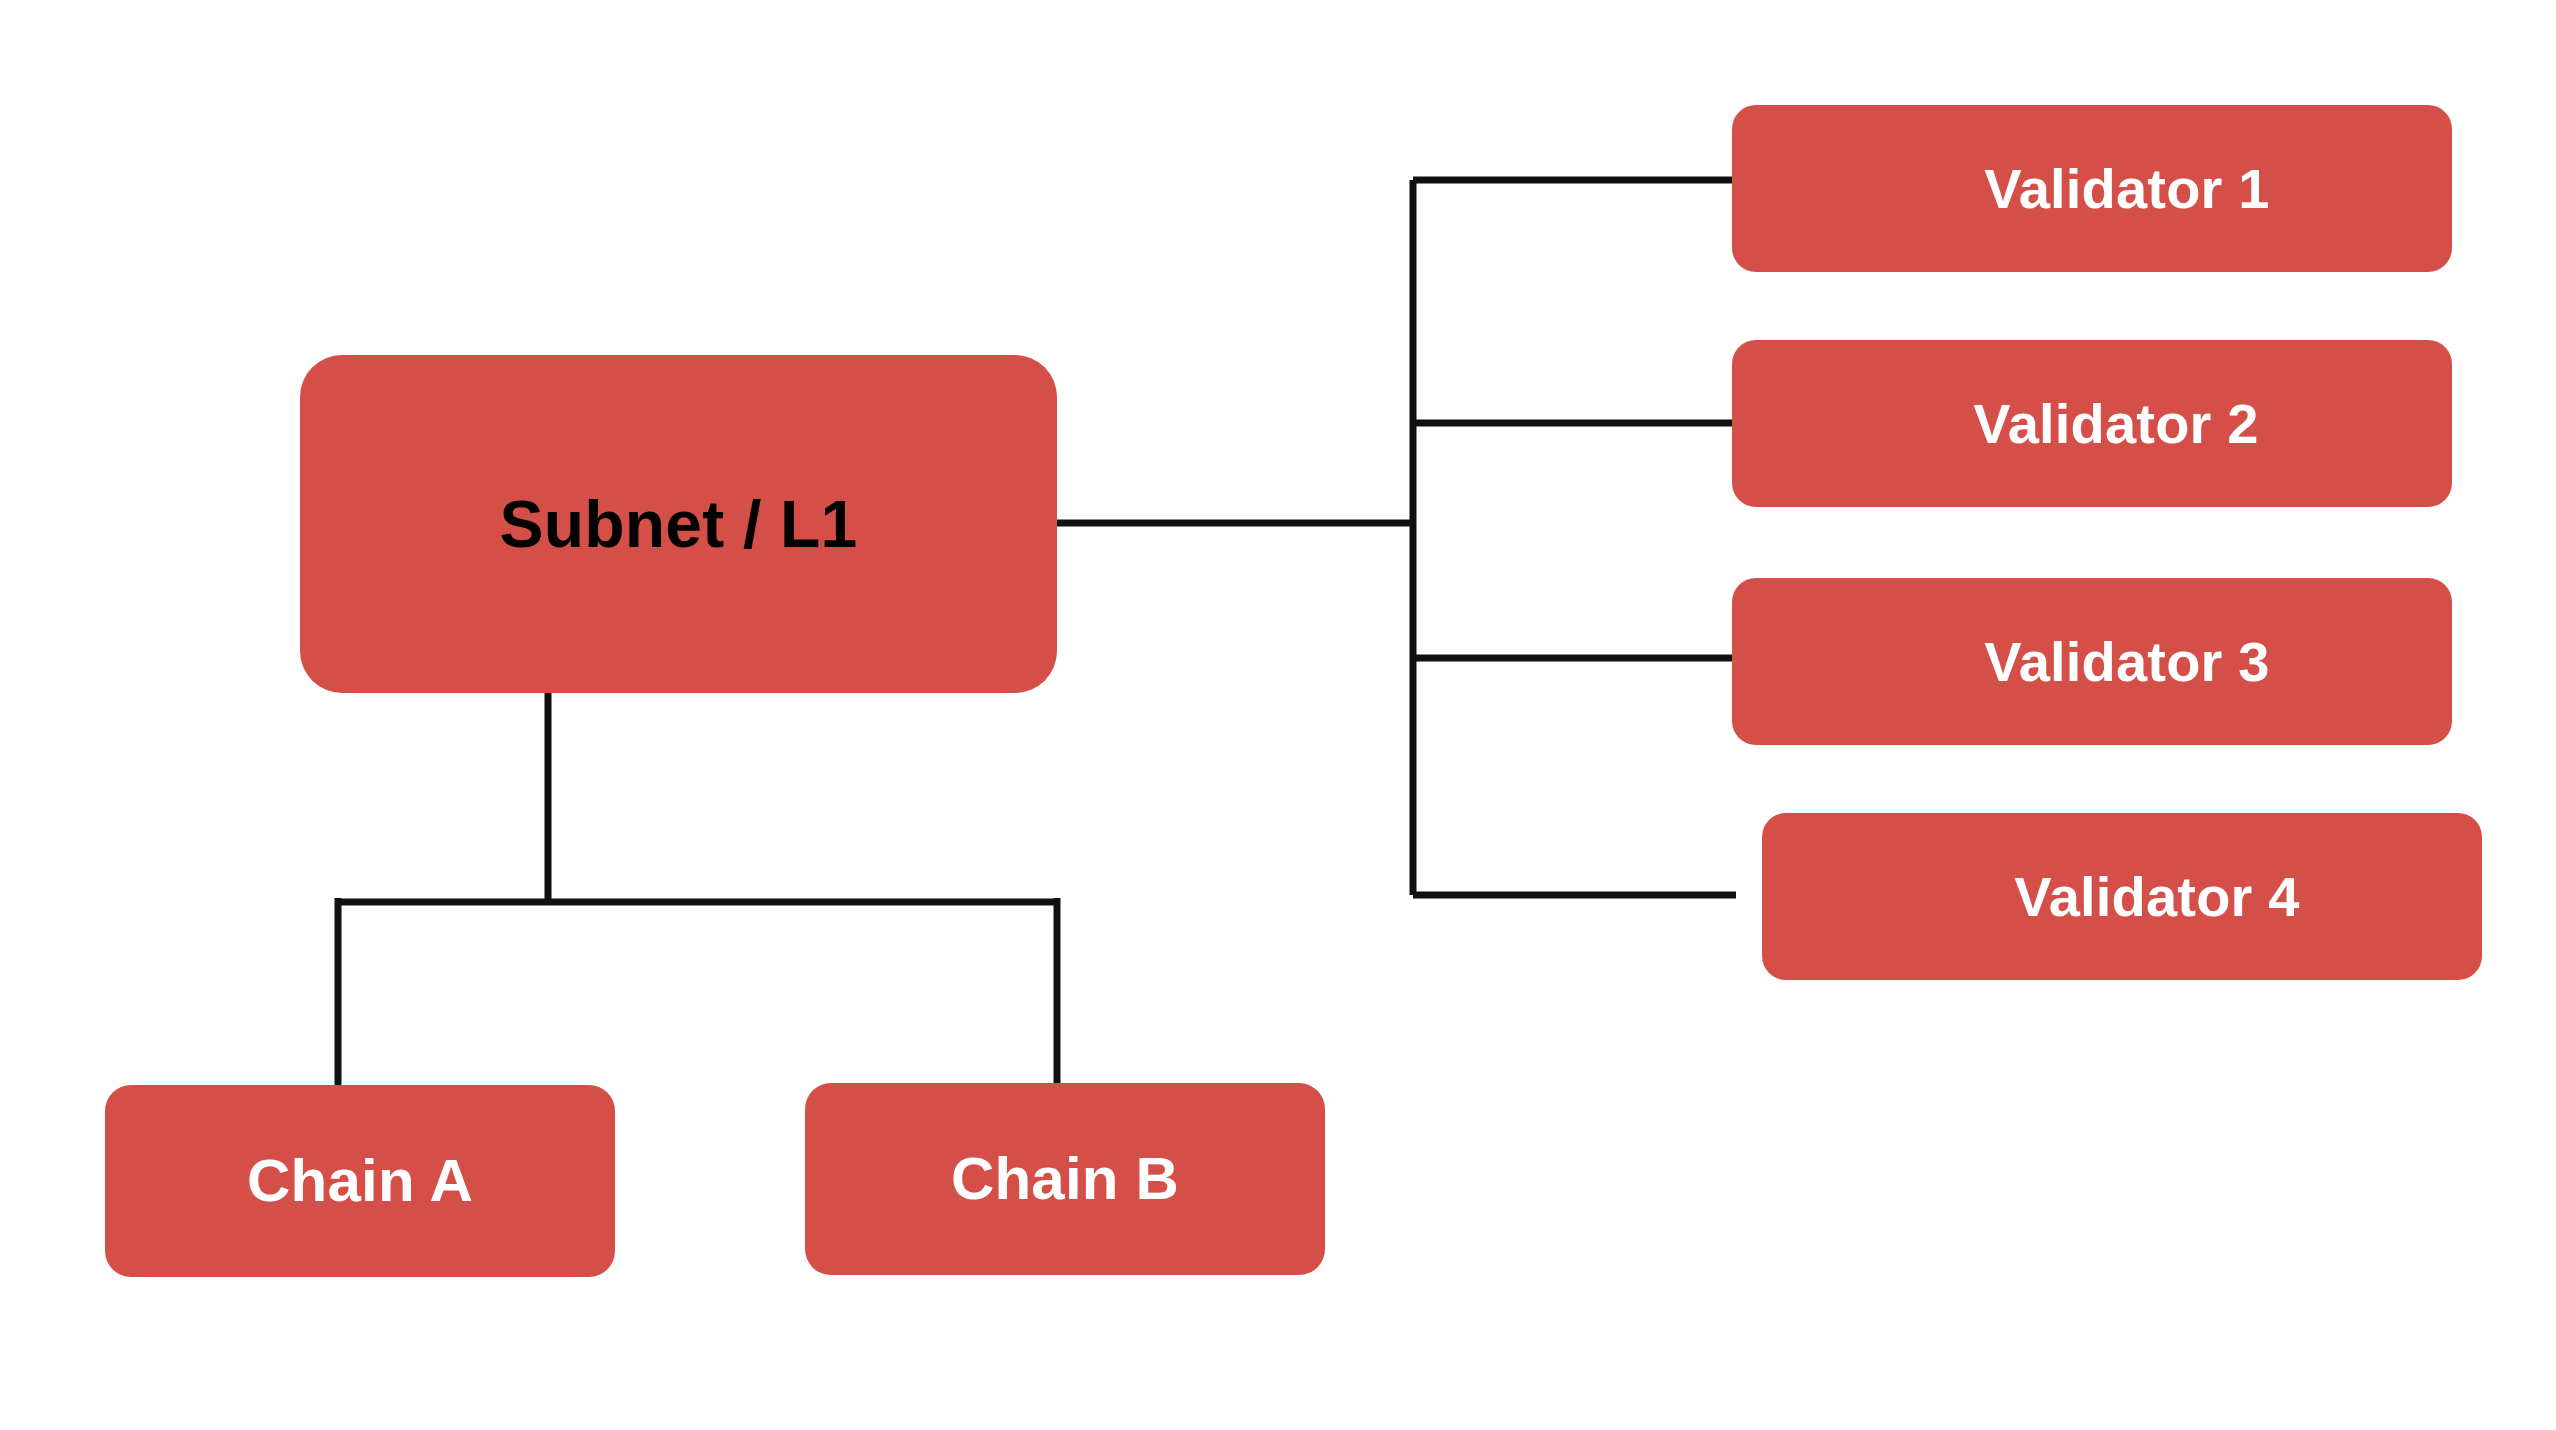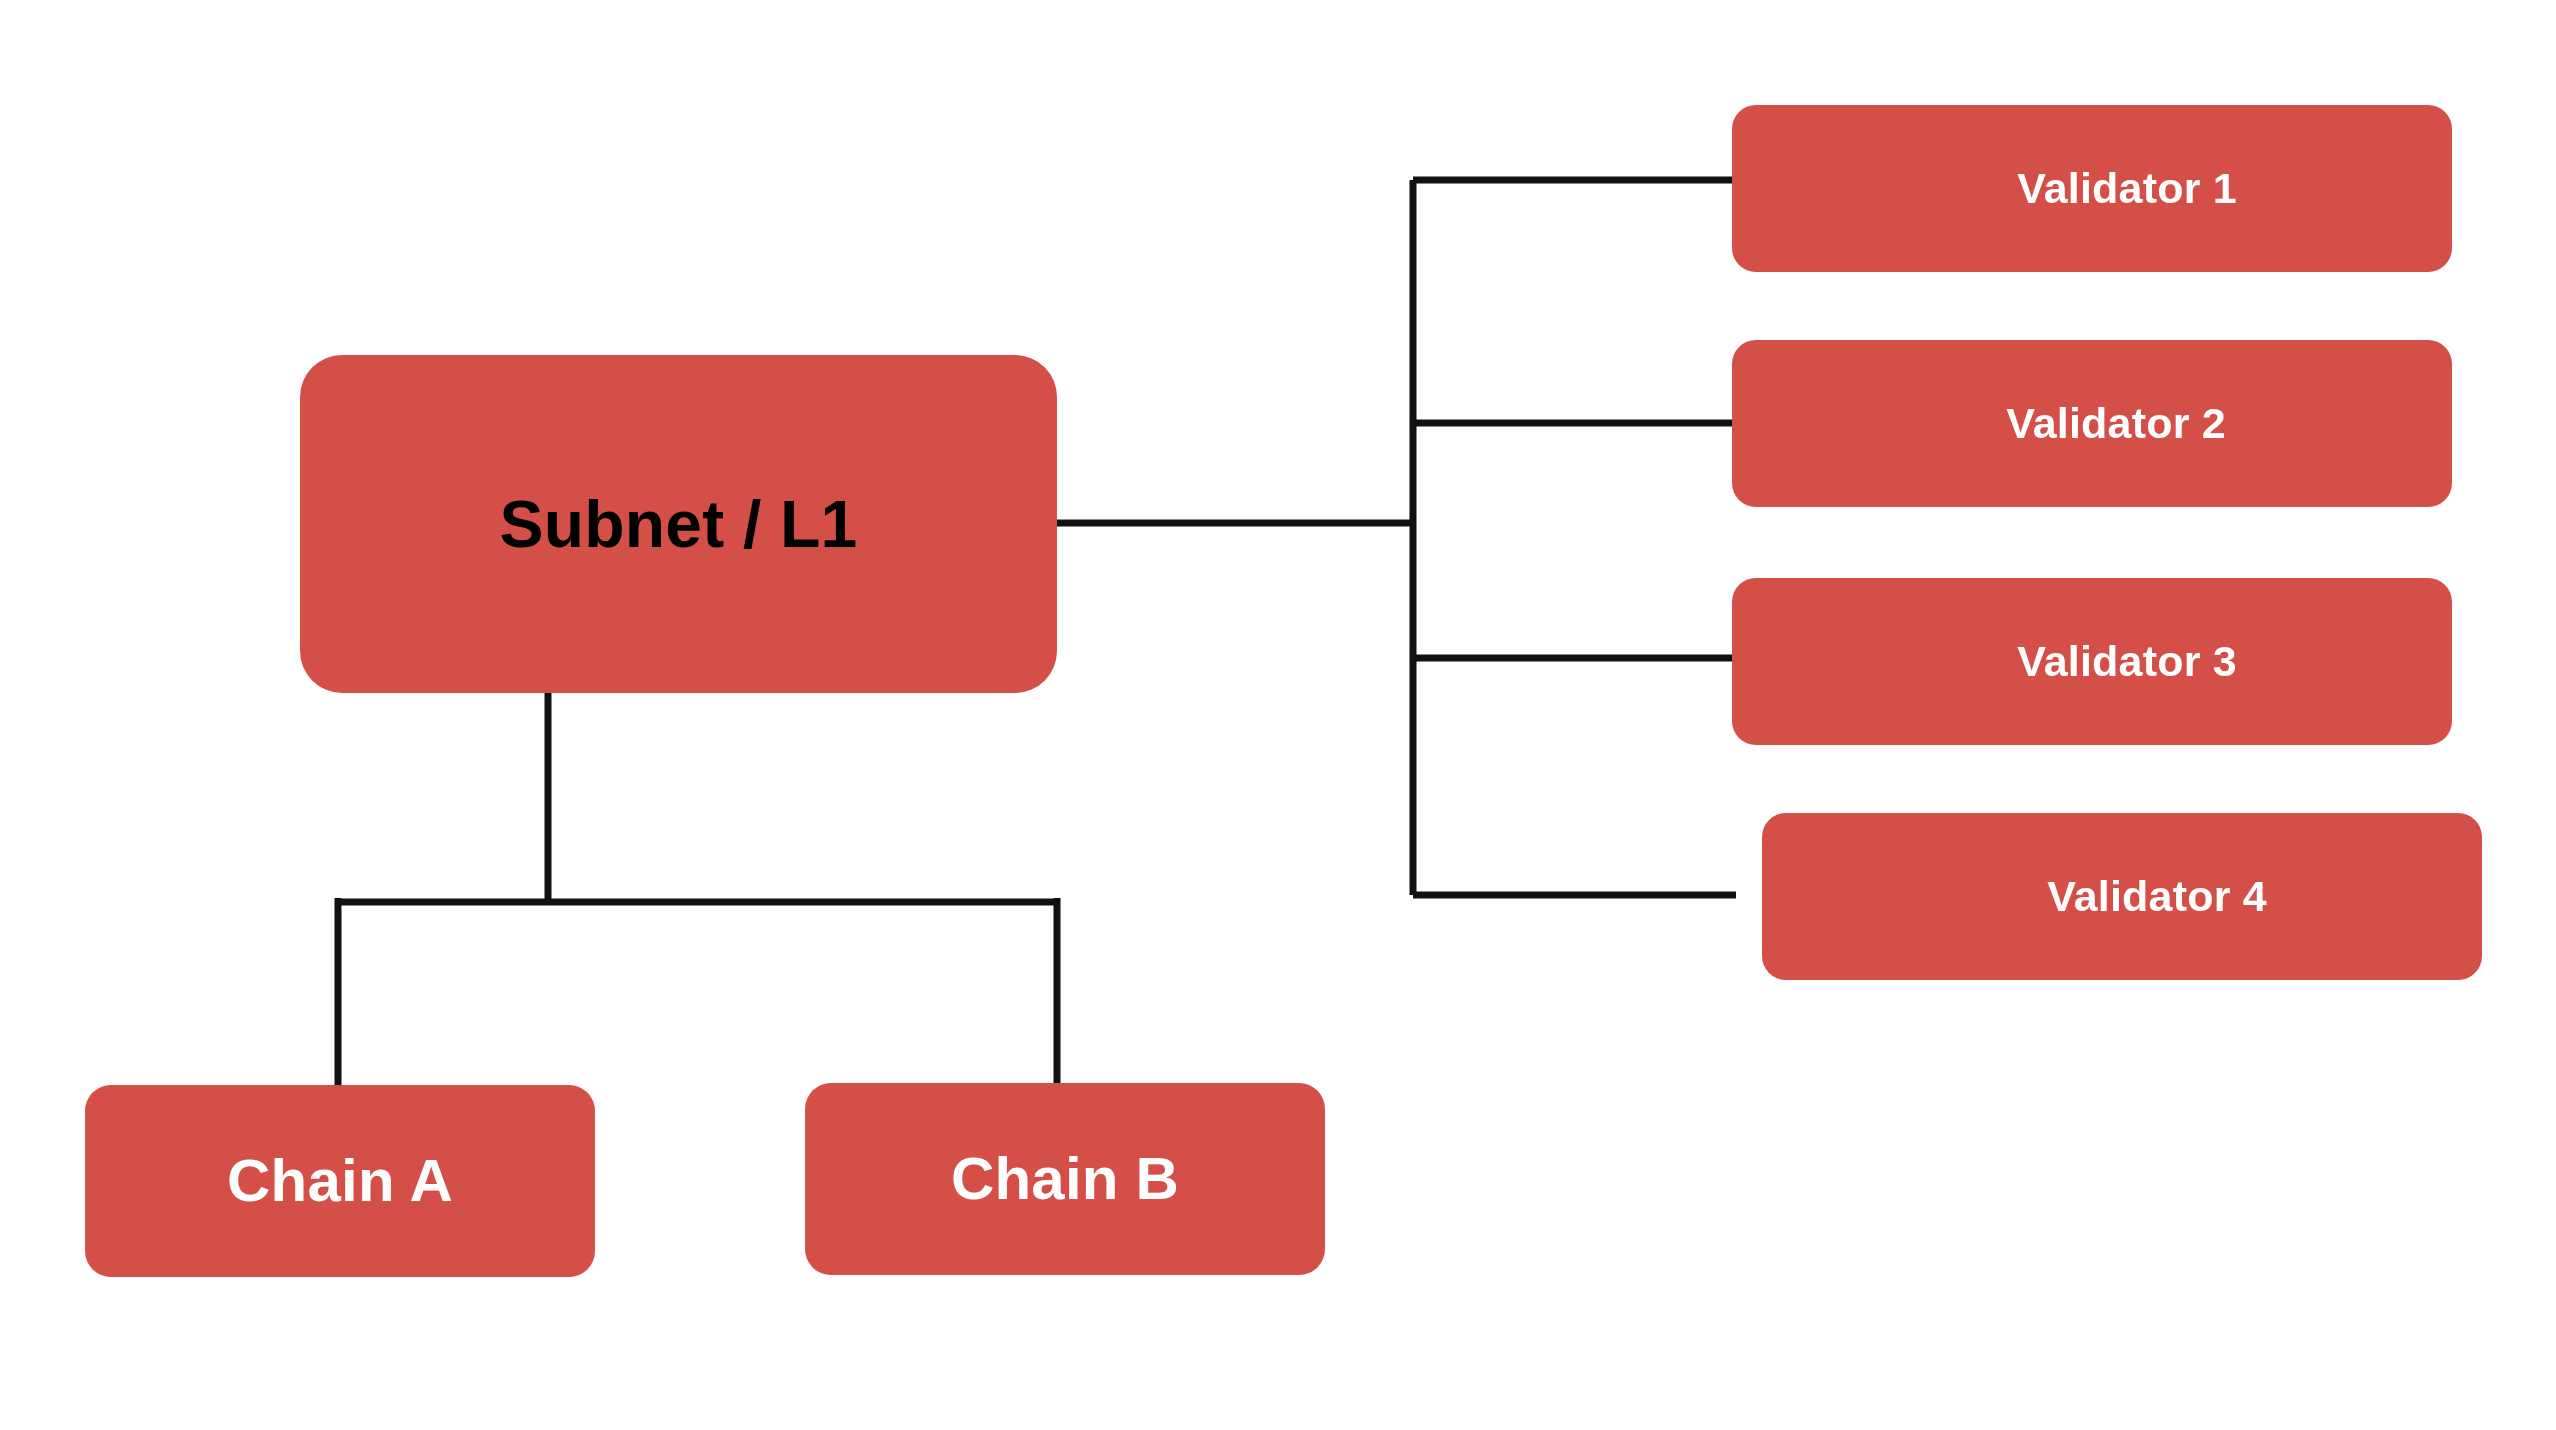--- a/index.html
+++ b/index.html
@@ -48,21 +48,21 @@
     height: 338px;
     border-radius: 42px;
     font-size: 66px;
   }
   
   .node--validator {
     left: 1732px;
     width: 720px;
     height: 167px;
     border-radius: 24px;
-    font-size: 43px;
+    font-size: 56px;
     padding-left: 70px;
   }
   .node--validator-1 { top: 105px; }
   .node--validator-2 { top: 340px; padding-left: 48px; }
   .node--validator-3 { top: 578px; }
   .node--validator-4 { top: 813px; }
   
   .node--chain {
     height: 192px;
     border-radius: 26px;
@@ -118,21 +118,21 @@
   </div>
 
   <div class="node node--validator node--validator-3" style="background: rgb(213, 79, 73); color: rgb(255, 255, 255);">
     <span>Validator 3</span>
   </div>
 
   <div class="node node--validator node--validator-4" style="background: rgb(213, 79, 73); color: rgb(255, 255, 255); margin-left: 30px;">
     <span>Validator 4</span>
   </div>
 
-  <div class="node node--chain node--chain-a" style="background: rgb(213, 79, 73); color: rgb(255, 255, 255);">
+  <div class="node node--chain node--chain-a" style="background: rgb(213, 79, 73); color: rgb(255, 255, 255); margin-left: 20px;">
     <span>Chain A</span>
   </div>
 
   <div class="node node--chain node--chain-b" style="background: rgb(213, 79, 73); color: #ffffff;">
     <span>Chain B</span>
   </div>
 
 </div>
 
 </body></html>

